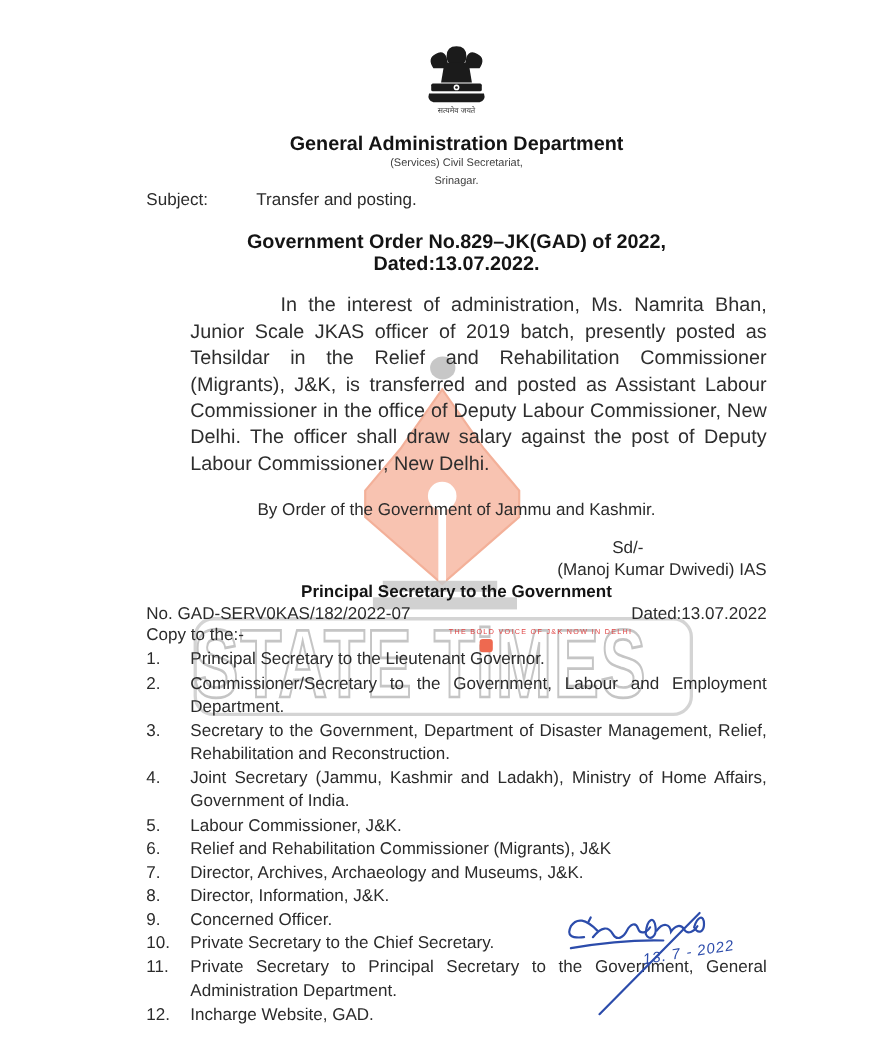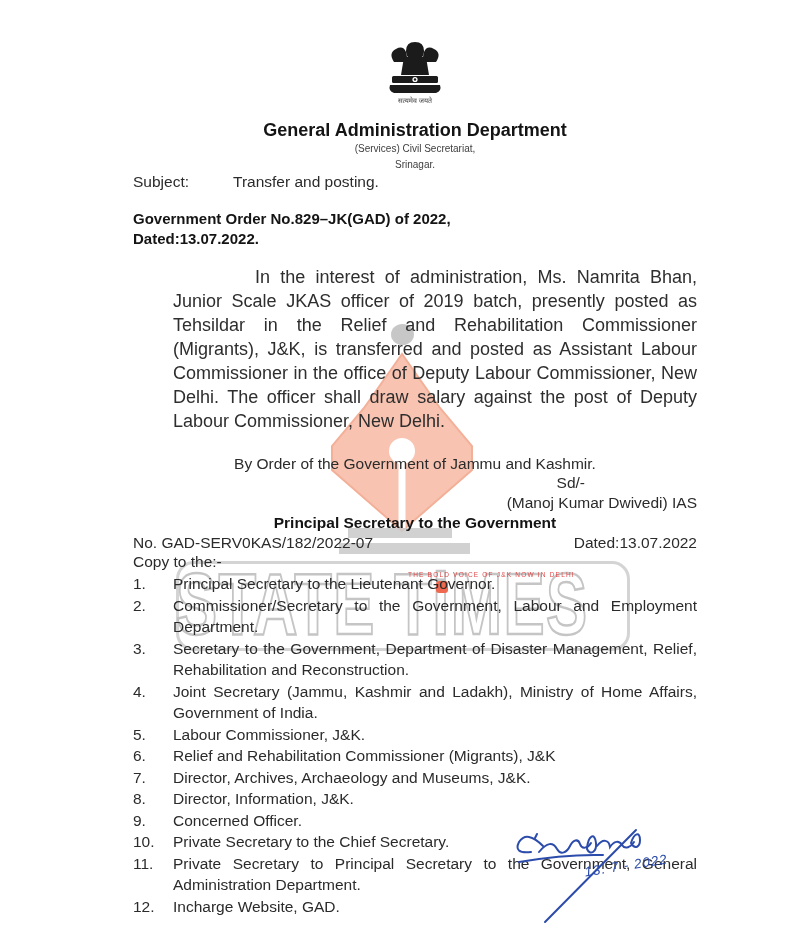--- a/index.html
+++ b/index.html
@@ -43,27 +43,27 @@
     white-space:nowrap;
   }
   
   .content{position:relative;z-index:1;padding:40px 103px 0 133px;}
   .hdr{text-align:center;}
   .emblem{display:block;margin:0 auto 4px auto;}
   .hdr-line1,.hdr-line2{font-size:18px;font-weight:700;color:#141414;line-height:21px;}
   .hdr-line3,.hdr-line4{font-size:10px;color:#404040;line-height:16px;text-align:center;}
   .subject-row{font-size:15.5px;display:flex;}
   .subject-label{width:100px;}
-  .order-title{margin-top:18px;text-align:left;font-size:15px;font-weight:700;color:#141414;line-height:20px;}
+  .order-title{margin-top:18px;text-align:center;font-size:18px;font-weight:700;color:#141414;line-height:20px;}
   .body-par{
     margin-top:16px;font-size:18px;line-height:24px;
     text-align:justify;text-indent:82px;color:#2e2e2e;margin-left:40px;
   }
   .by-order{margin-top:22px;font-size:15.5px;text-align:center;}
-  .sig1{text-align:right;font-size:15.5px;line-height:20px;}
+  .sig1{margin-top:16px;text-align:right;font-size:15.5px;line-height:20px;}
   .sig1 .sd{padding-right:112px;}
   .sig1 .title{font-weight:700;color:#141414;text-align:center;}
   .ref-row{display:flex;justify-content:space-between;font-size:15.5px;margin-top:0px;line-height:19px;}
   .copy-head{font-size:15.5px;line-height:19px;}
   .copy-list{margin-top:2px;}
   .copy-item{display:flex;font-size:15.5px;line-height:21.5px;}
   .copy-item .num{width:40px;flex:0 0 40px;}
   .copy-item .txt{flex:1;}
   .copy-item .txt.just{text-align:justify;}
   .ink{position:absolute;left:505px;top:822px;z-index:2;pointer-events:none;}

